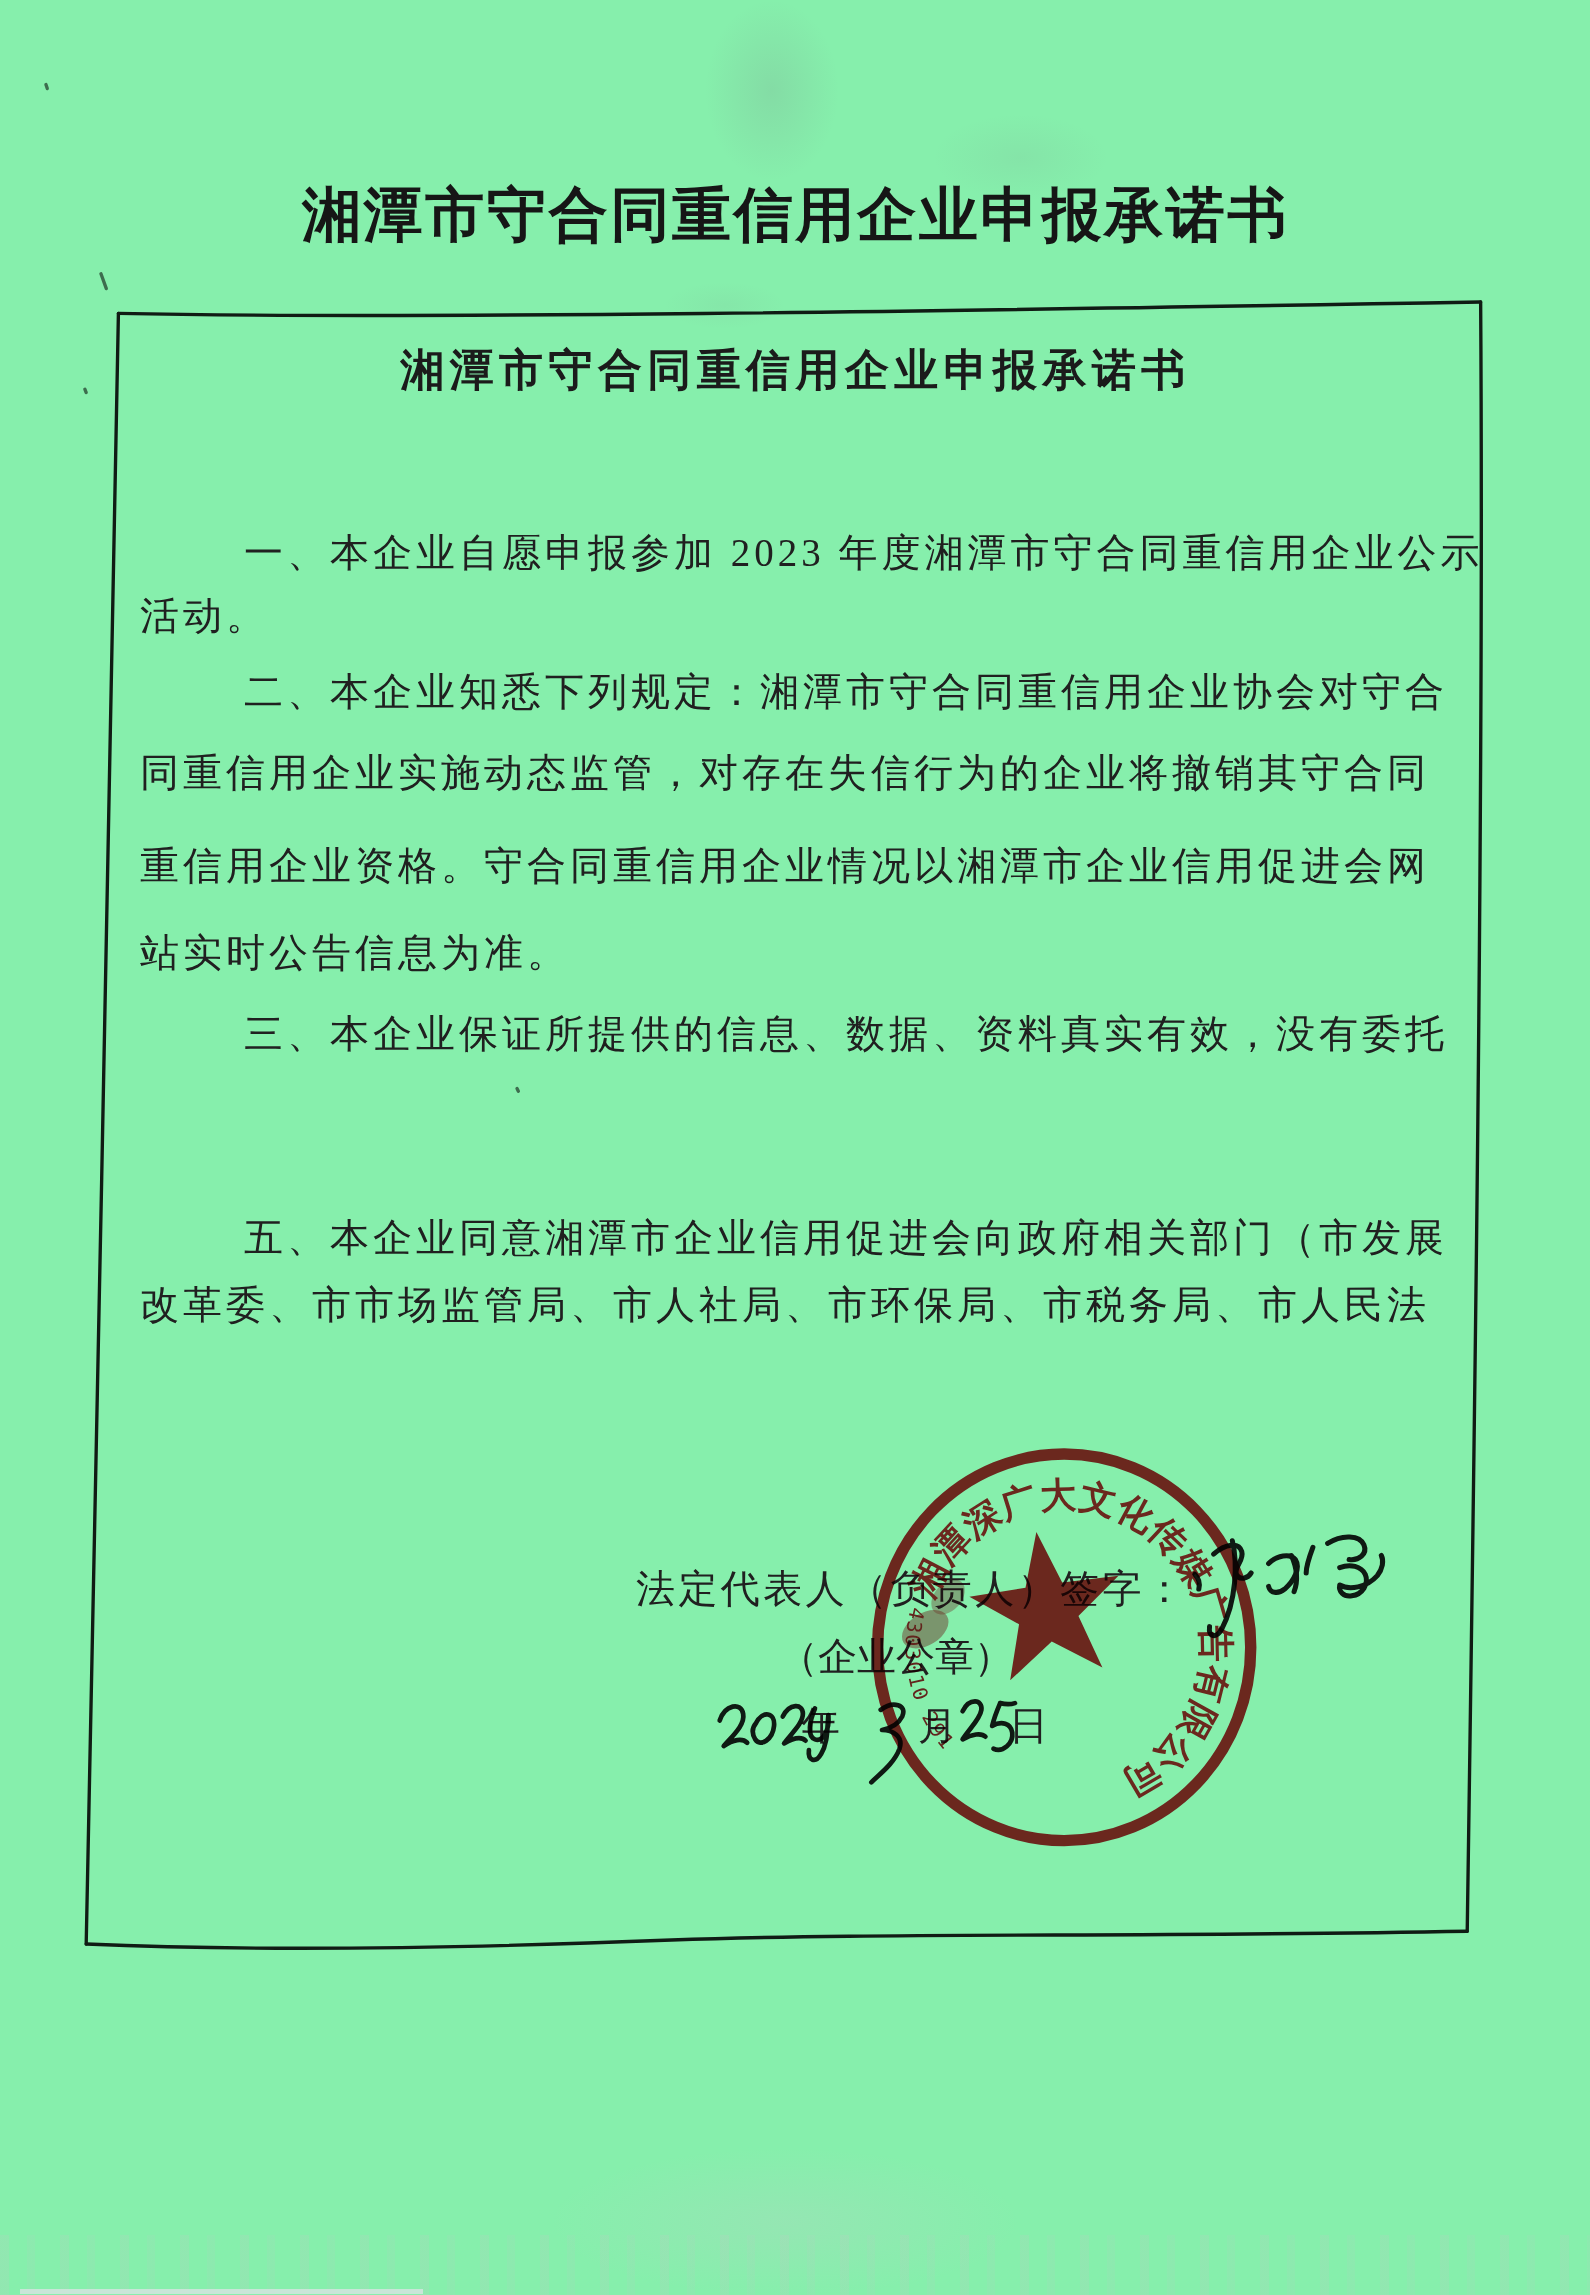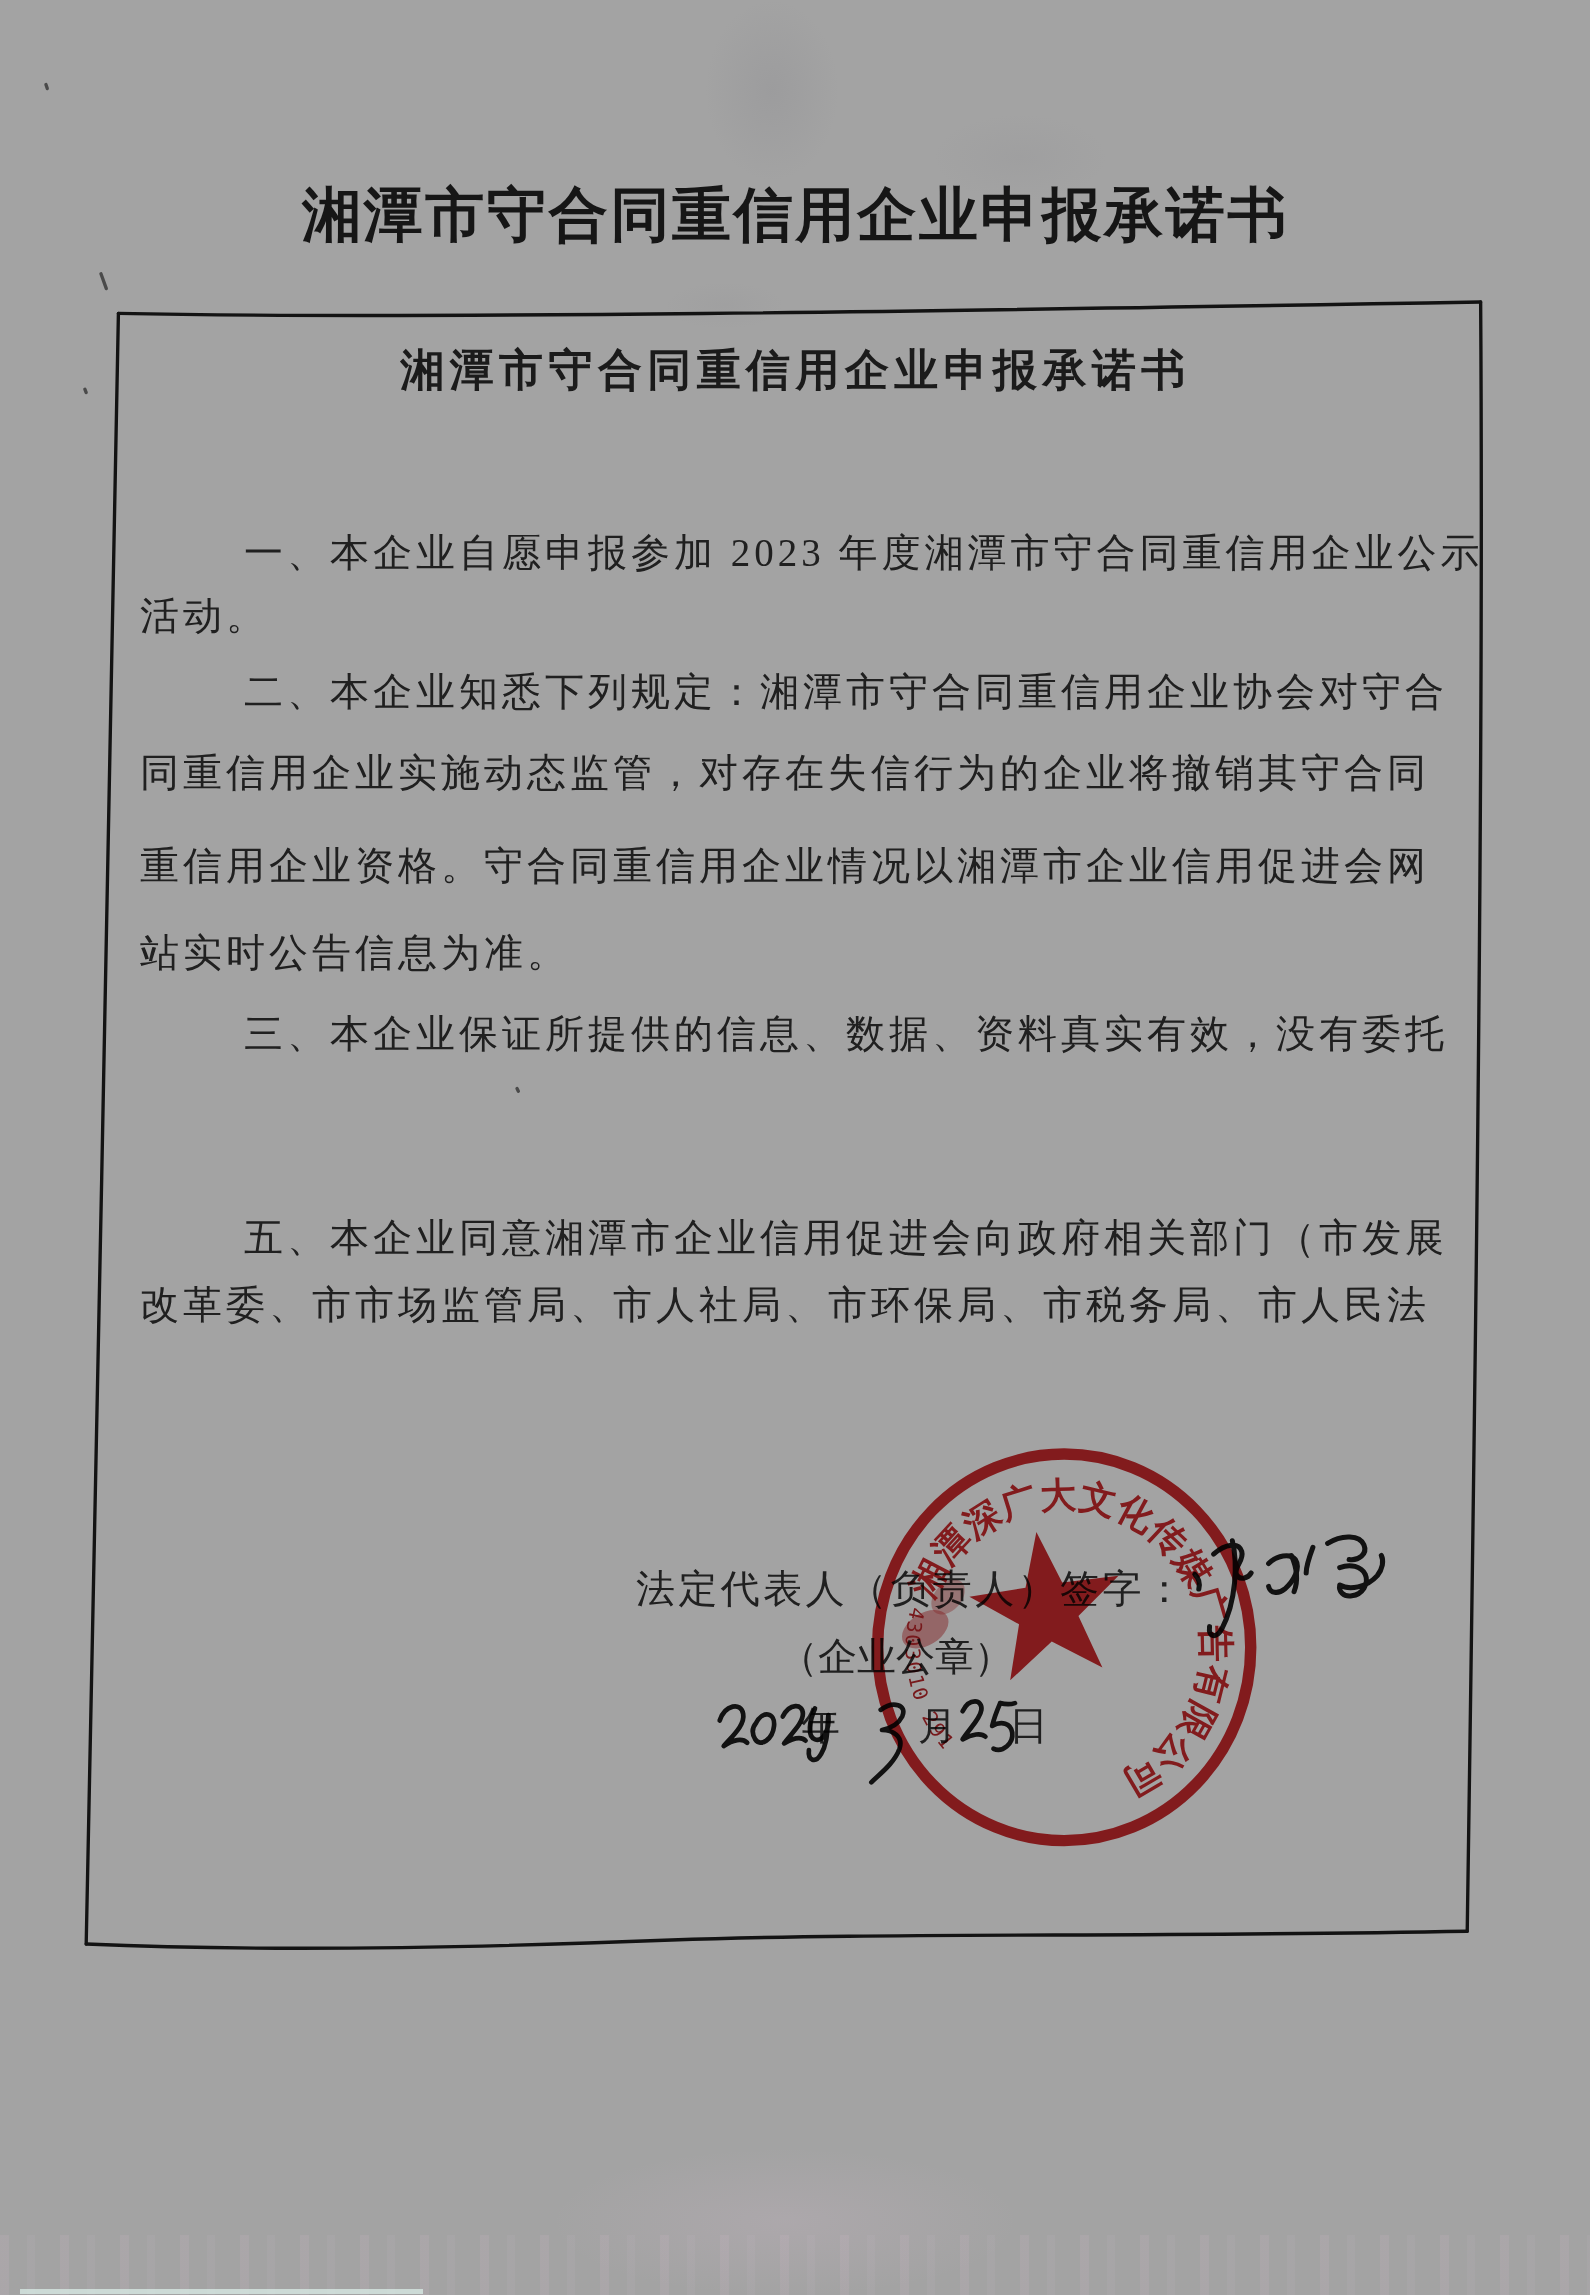--- a/index.html
+++ b/index.html
@@ -1,19 +1,19 @@
 <!DOCTYPE html>
 <html style="font-size:10.7px"><head>
 <meta charset="utf-8">
 <style>
   html,body{margin:0;padding:0;background:#e8e8e8;}
   .page{
     position:relative;
     width:1591px;height:2295px;
-    background:#a3a3a3;
+    background:#86efac;
     overflow:hidden;
     font-family:"Liberation Serif", serif;
     color:#1f1f1f;
   }
   
   .smudge{position:absolute;pointer-events:none;}
   .smudge.s1{left:705px;top:0;width:134px;height:181px;
     background:radial-gradient(closest-side, rgba(120,120,128,.16), rgba(120,120,128,0));}
   .smudge.s2{left:933px;top:114px;width:175px;height:87px;
     background:radial-gradient(closest-side, rgba(120,120,128,.09), rgba(120,120,128,0));}

